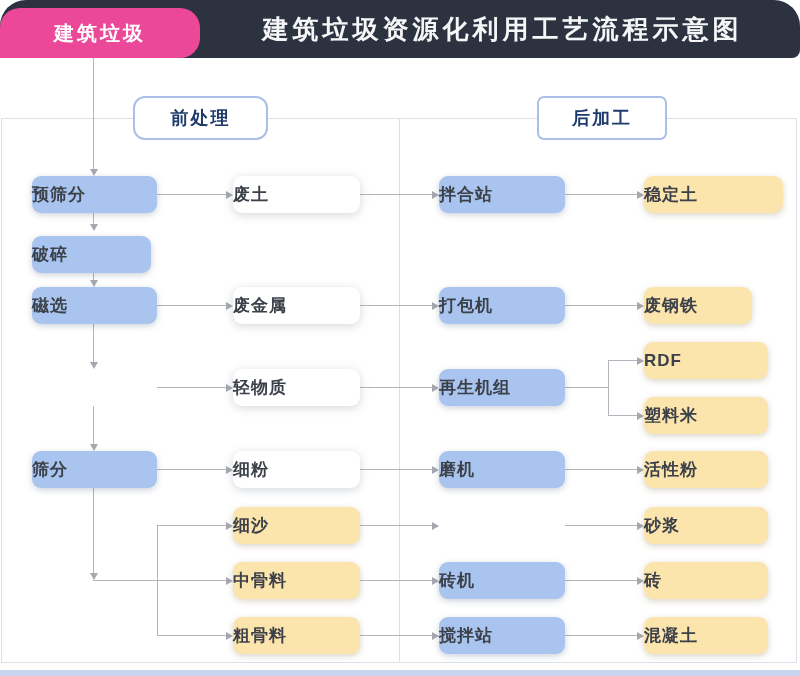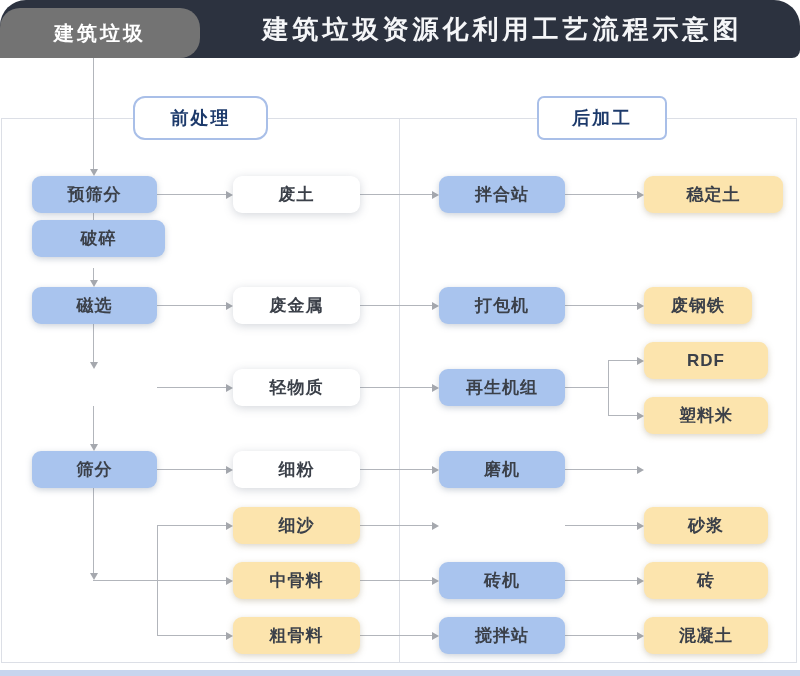--- a/index.html
+++ b/index.html
@@ -16,21 +16,21 @@
     border-radius:26px 26px 8px 8px;
   }
   .header-title {
     position:absolute; left:0; top:0; width:800px; height:58px;
     padding-left:205px; text-align:center; line-height:58px;
     color:#f5f6f8; font-size:26px; font-weight:bold; letter-spacing:4px;
     white-space:nowrap;
   }
   .header-tab {
     position:absolute; left:0; top:8px; width:200px; height:50px;
-    background:#737373; border-radius:20px 20px 20px 0;
+    background:#ec4899; border-radius:20px 20px 20px 0;
     color:#ffffff; font-size:20px; font-weight:bold; letter-spacing:3px;
     text-align:center; line-height:50px;
   }
   
   .board {
     position:absolute; left:1px; top:118px; width:796px; height:545px;
     border:1px solid #dcdfe6; background:transparent;
   }
   .divider {
     position:absolute; left:399px; top:118px; width:1px; height:545px;
@@ -46,21 +46,21 @@
     border:2px solid #a9bfe8; border-radius:12px;
     color:#1d3a6b; font-size:18px; font-weight:bold; letter-spacing:2px;
     text-align:center; line-height:40px; z-index:5;
   }
   .badge.pre  { left:133px; top:96px; width:135px; }
   .badge.post { left:537px; top:96px; width:130px;border-radius:7px; }
   
   .node {
     position:absolute; height:37px; border-radius:9px;
     font-size:17px; font-weight:600; color:#3b4049; letter-spacing:1px;
-    text-align:center; line-height:37px; z-index:4; white-space:nowrap;
+    text-align:left; line-height:37px; z-index:4; white-space:nowrap;
   }
   .node.blue   { background:#a9c4ee; box-shadow:0 2px 6px rgba(110,125,150,.35); }
   .node.yellow { background:#fce4ad; box-shadow:0 2px 6px rgba(150,135,100,.35); }
   .node.white  { background:#ffffff; box-shadow:0 2px 10px rgba(100,110,130,.28); }
   
   .cl  { position:absolute; background:#b2b5bb; z-index:2; }
   .ah  { position:absolute; width:0; height:0; z-index:2; }
   .ah.r { border-top:4px solid transparent; border-bottom:4px solid transparent; border-left:7px solid #a5a8ae; }
   .ah.d { border-left:4px solid transparent; border-right:4px solid transparent; border-top:7px solid #a5a8ae; }
 </style>
@@ -74,21 +74,21 @@
   <div class="header-tab">建筑垃圾</div>
 
   <div class="board"></div>
   <div class="divider"></div>
   <div class="bottom-strip"></div>
 
   <div class="badge pre">前处理</div>
   <div class="badge post">后加工</div>
 
   <div class="node blue" style="left:32px;top:176px;width:125px">预筛分</div>
-  <div class="node blue" style="left:32px;top:220px;width:133px">破碎</div>
+  <div class="node blue" style="left:32px;top:236px;width:119px">破碎</div>
   <div class="node blue" style="left:32px;top:287px;width:125px">磁选</div>
   <div class="node blue" style="left:32px;top:451px;width:125px">筛分</div>
 
   <div class="node white" style="left:233px;top:176px;width:127px">废土</div>
   <div class="node white" style="left:233px;top:287px;width:127px">废金属</div>
   <div class="node white" style="left:233px;top:451px;width:127px">细粉</div>
   <div class="node white" style="left:233px;top:369px;width:127px">轻物质</div>
 
   <div class="node yellow" style="left:233px;top:507px;width:127px">细沙</div>
   <div class="node yellow" style="left:233px;top:562px;width:127px">中骨料</div>
@@ -98,20 +98,21 @@
   <div class="node blue" style="left:439px;top:287px;width:126px">打包机</div>
   <div class="node blue" style="left:439px;top:369px;width:126px">再生机组</div>
   <div class="node blue" style="left:439px;top:451px;width:126px">磨机</div>
   <div class="node blue" style="left:439px;top:562px;width:126px">砖机</div>
   <div class="node blue" style="left:439px;top:617px;width:126px">搅拌站</div>
 
   <div class="node yellow" style="left:644px;top:176px;width:139px">稳定土</div>
   <div class="node yellow" style="left:644px;top:287px;width:108px">废钢铁</div>
   <div class="node yellow" style="left:644px;top:342px;width:124px">RDF</div>
   <div class="node yellow" style="left:644px;top:397px;width:124px">塑料米</div>
+  <div class="node yellow" style="left:644px;top:451px;width:124px">活性粉</div>
   <div class="node yellow" style="left:644px;top:507px;width:124px">砂浆</div>
   <div class="node yellow" style="left:644px;top:562px;width:124px">砖</div>
   <div class="node yellow" style="left:644px;top:617px;width:124px">混凝土</div>
 
 <div class="cl" style="left: 93px; top: 58px; width: 1px; height: 111px;"></div>
     <div class="ah d" style="left: 89.5px; top: 169px;"></div>
     <div class="cl" style="left: 93px; top: 213px; width: 1px; height: 11px;"></div>
     <div class="ah d" style="left: 89.5px; top: 224px;"></div>
     <div class="cl" style="left: 93px; top: 268px; width: 1px; height: 12px;"></div>
     <div class="ah d" style="left: 89.5px; top: 280px;"></div>

